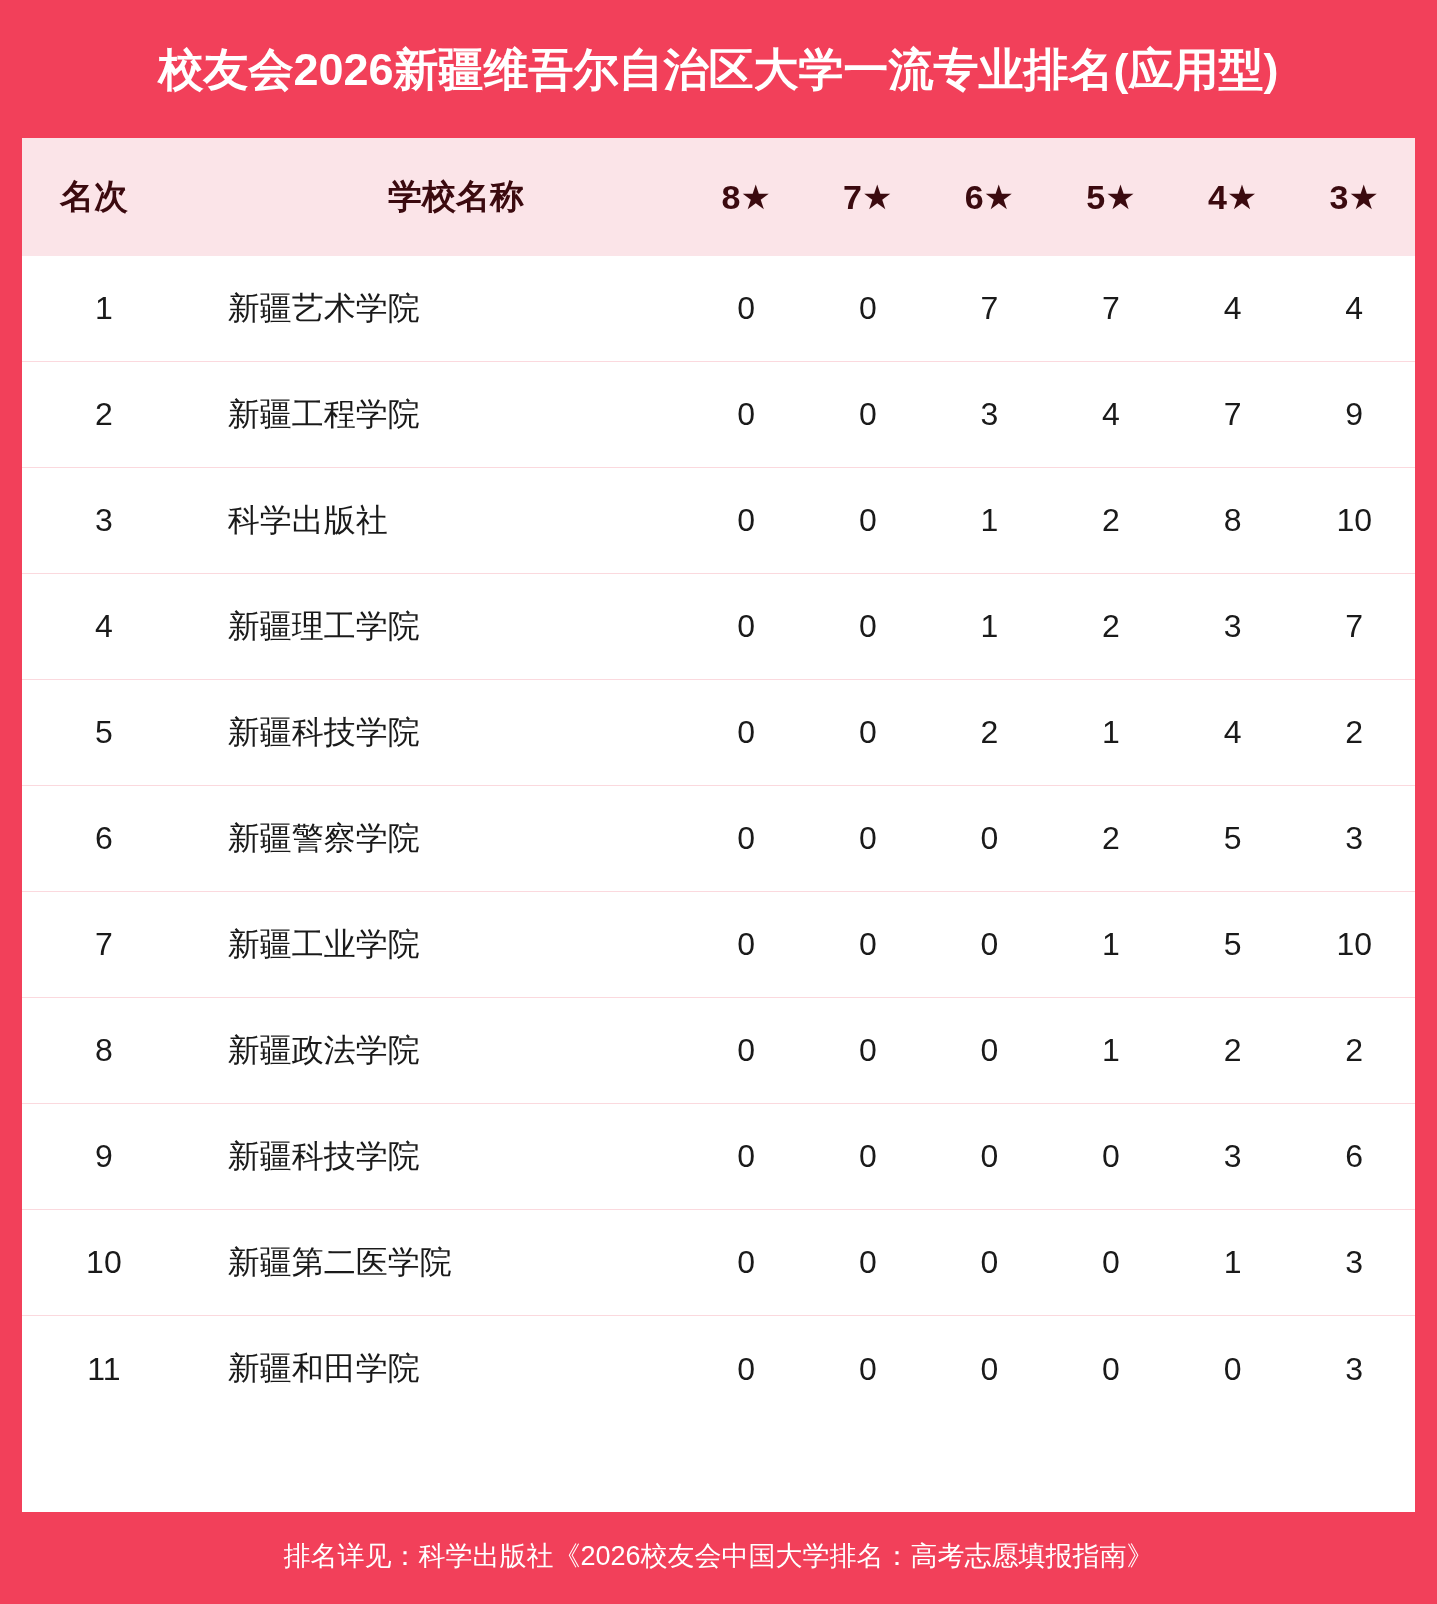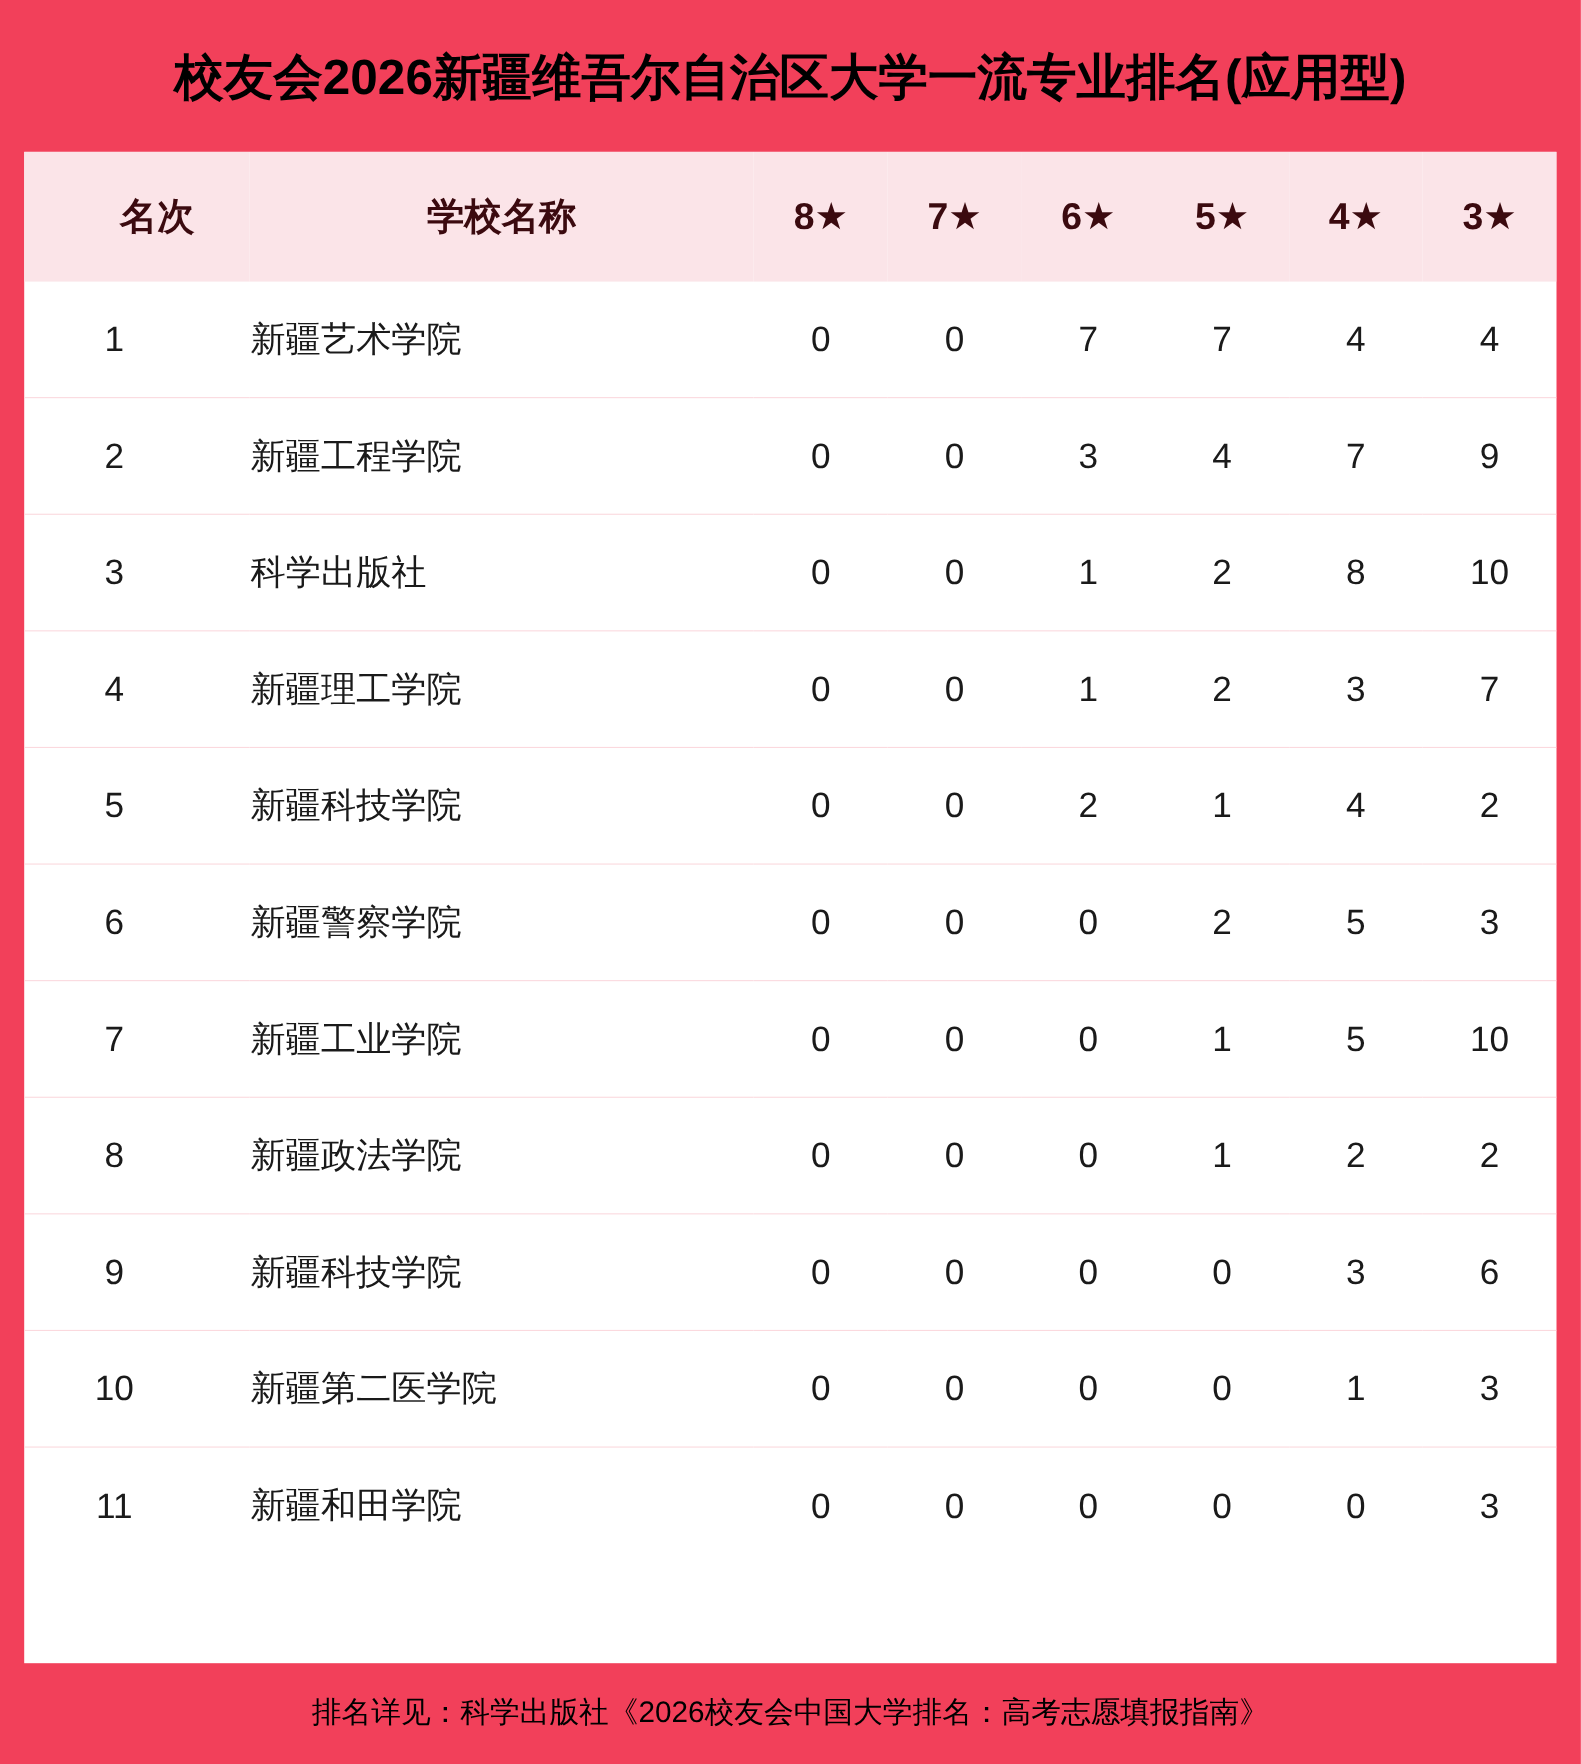--- a/index.html
+++ b/index.html
@@ -16,21 +16,21 @@
   }
   .poster {
     width: 1437px;
     height: 1604px;
     background: #f2405a;
     padding: 0 22px;
     display: flex;
     flex-direction: column;
   }
   .title {
-    color: #000000;
+    color: #ffffff;
     font-size: 45px;
     font-weight: bold;
     text-align: center;
     letter-spacing: 0px;
     padding: 44px 0 42px 0;
     line-height: 1.15;
     white-space: nowrap;
   }
   .table-card {
     background: #ffffff;
@@ -45,36 +45,36 @@
     table-layout: fixed;
   }
   thead th {
     background: #fbe4e8;
     color: #3b0a0f;
     font-size: 34px;
     font-weight: bold;
     height: 118px;
     vertical-align: middle;
   }
-  th.col-rank { width: 192px; text-align: center; padding-left: 38px; }
+  th.col-rank { width: 192px; text-align: left; padding-left: 38px; }
   th.col-school { width: 430px; }
   th.col-star { width: 114px; text-align: center; }
   tbody td {
     font-size: 32px;
     color: #1a1a1a;
     height: 106px;
     vertical-align: middle;
     border-bottom: 1px solid #fbd9de;
   }
   tbody tr:last-child td { border-bottom: none; margin-left: 16px; }
   td.col-rank { text-align: center; padding-right: 42px; }
   td.col-school { text-align: left; }
   td.col-star { text-align: center; }
   .footer {
-    color: #000000;
+    color: #ffffff;
     font-size: 27px;
     text-align: center;
     padding: 26px 0 30px 0;
     white-space: nowrap;
   }
 </style>
 </head>
 <body>
 
 <div class="poster">

